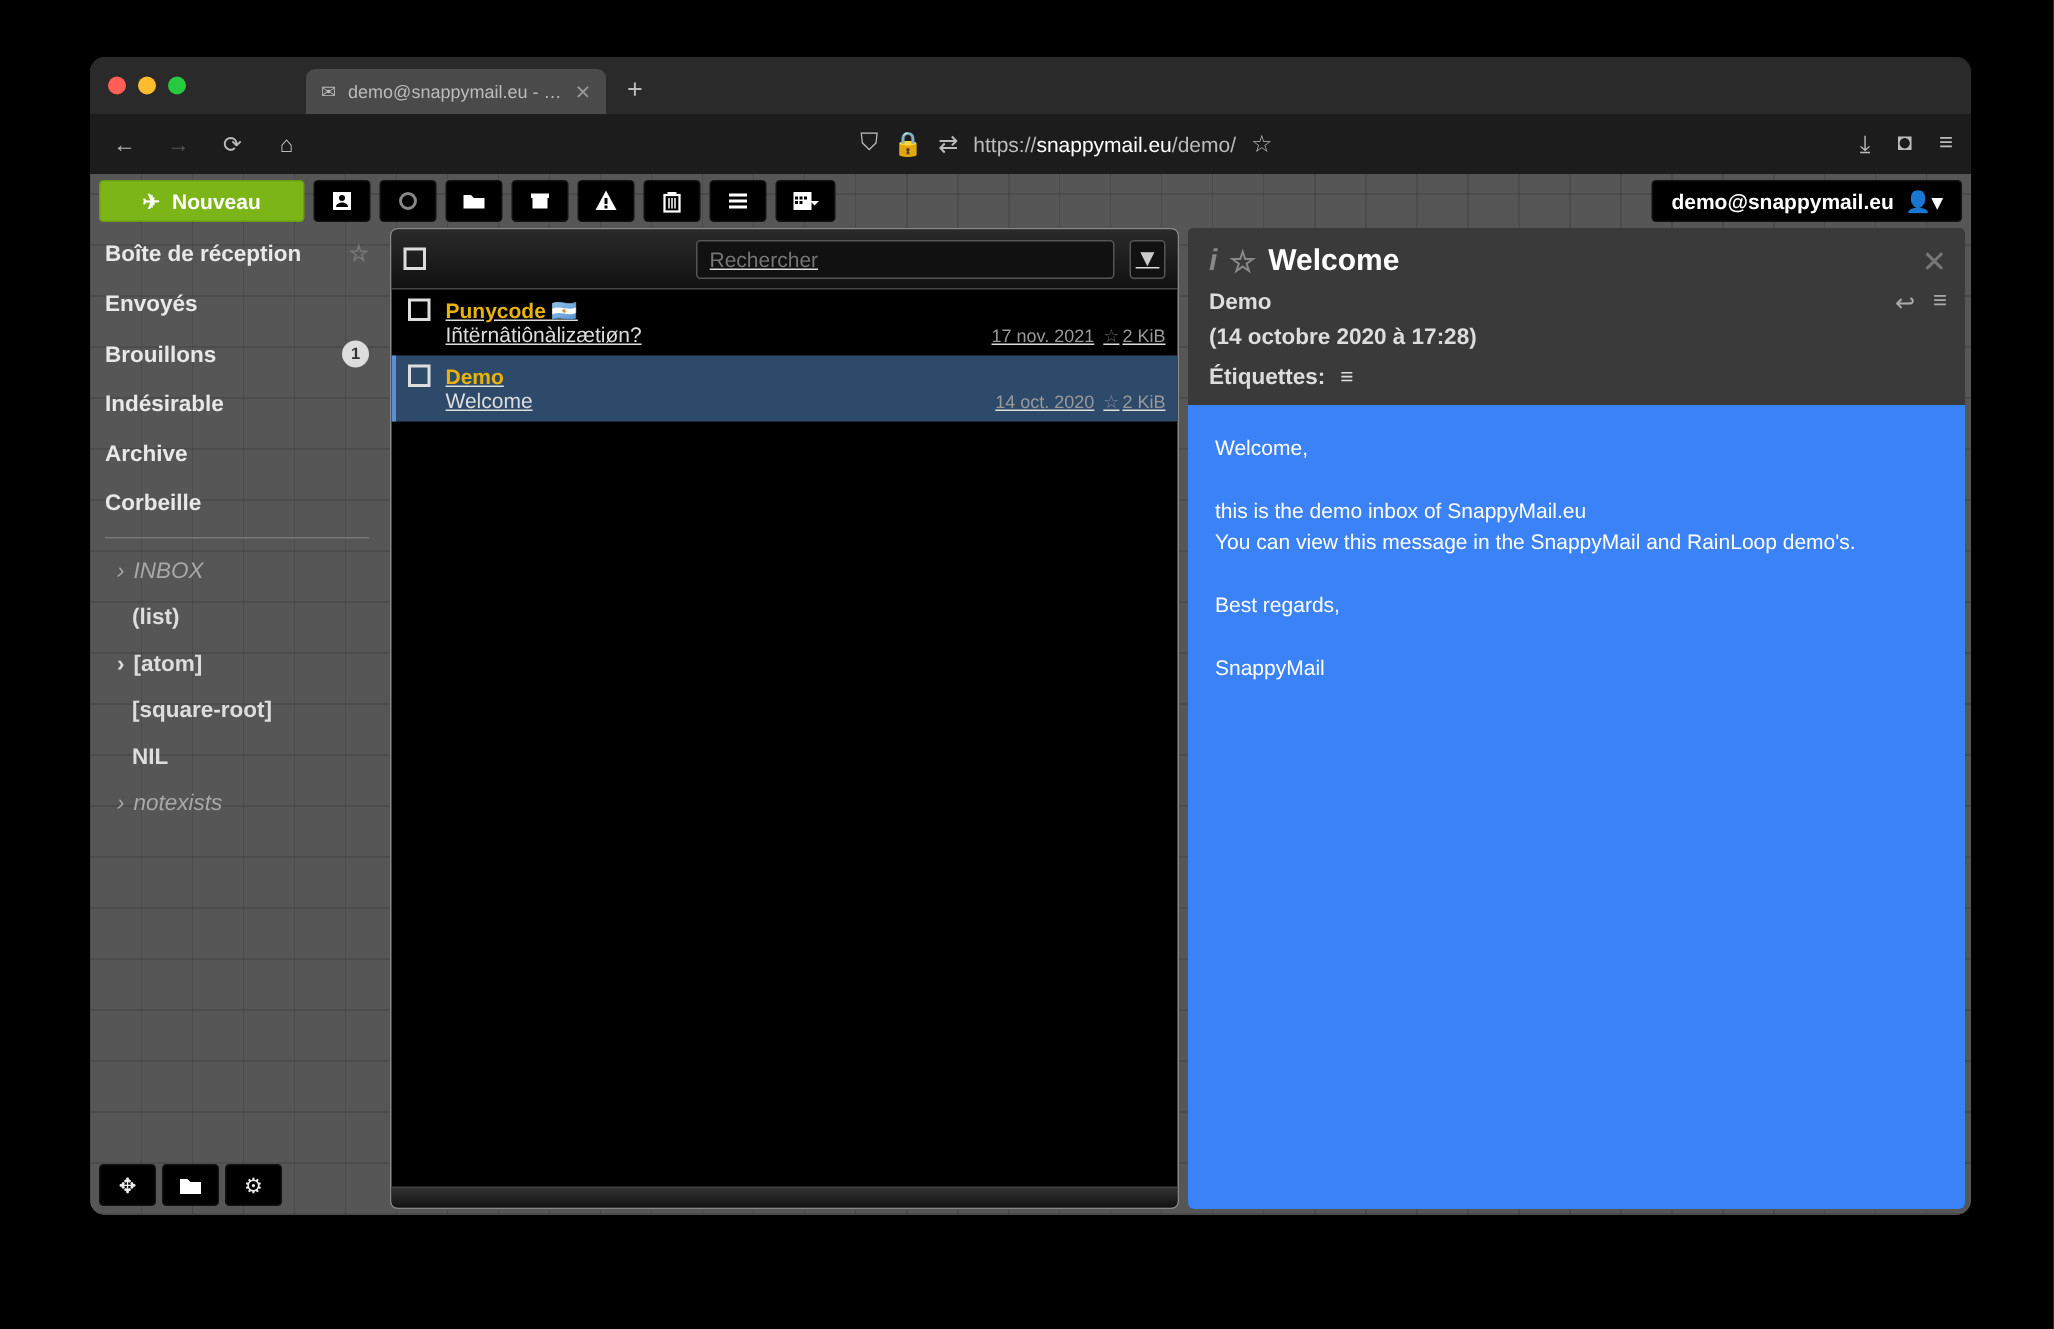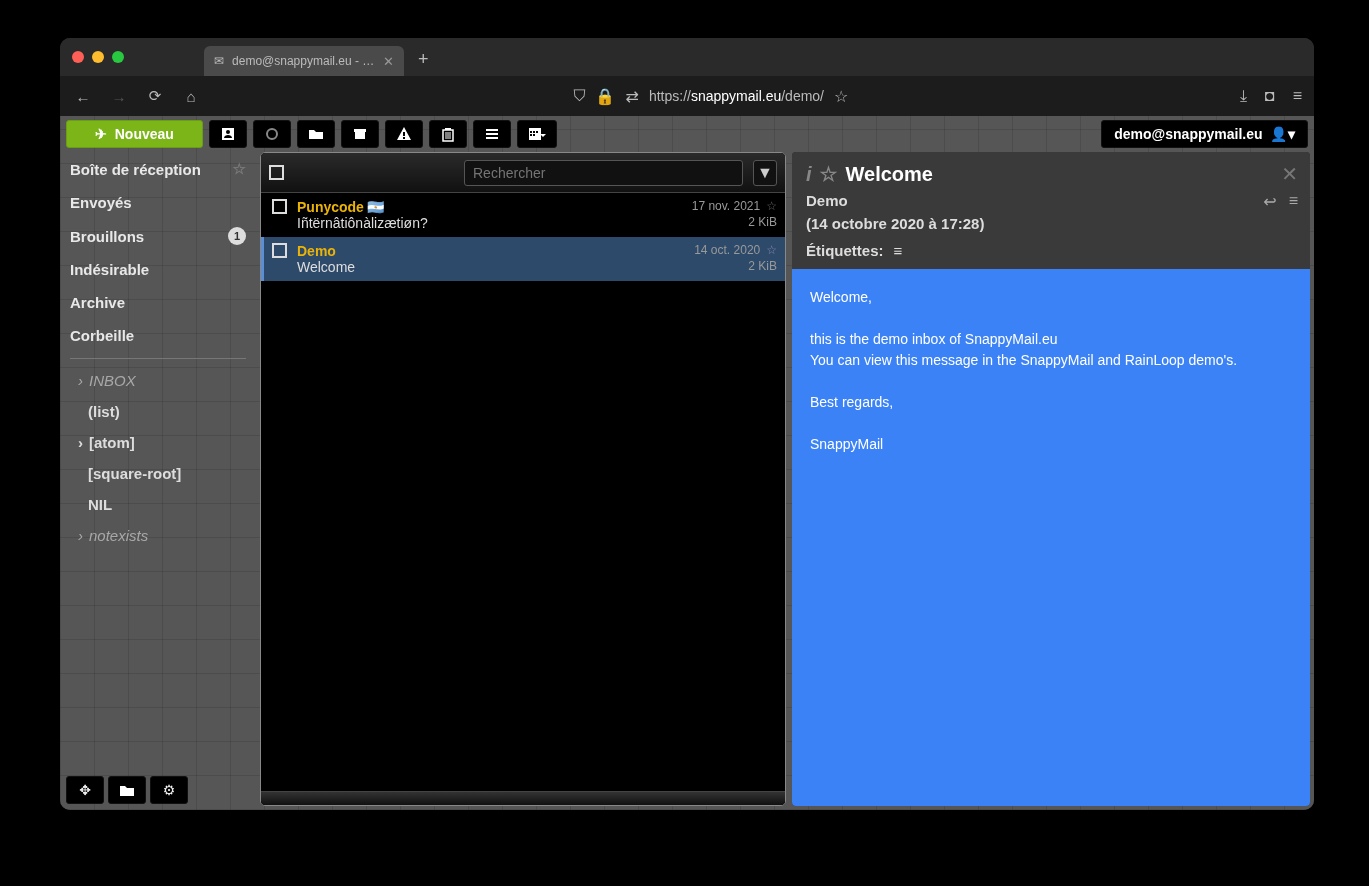--- a/index.html
+++ b/index.html
@@ -180,20 +180,21 @@
   left: 200px;
   top: 36px;
   width: 526px;
   bottom: 4px;
   background: #000;
   border: 1px solid #888;
   border-radius: 5px;
   display: flex;
   flex-direction: column;
   overflow: hidden;
+  text-decoration: underline;
 }
 .listhead {
   height: 40px;
   background: linear-gradient(#2a2a2a,#111);
   display: flex;
   align-items: center;
   padding: 0 8px;
   gap: 10px;
   border-bottom: 1px solid #444;
 }
@@ -217,21 +218,21 @@
 .msgrow {
   display: flex;
   padding: 6px 8px;
   gap: 10px;
   border-left: 3px solid transparent;
 }
 .msgrow.selected { background: #2e4a6a; border-left-color: #5a8fd6; }
 .msgmain { flex: 1; min-width: 0; }
 .msgfrom { color: #eab308; font-size: 14px; font-weight: 600; }
 .msgsubj { color: #ddd; font-size: 14px; }
-.msgmeta { text-align: right; color: #999; font-size: 12px; display:flex; flex-direction:column; align-items:flex-end; gap:2px;}
+.msgmeta { text-align: right; color: #999; font-size: 12px; display:flex; flex-direction:row; align-items:flex-end; gap:2px;}
 .msgmeta .toprow { display:flex; gap:6px; align-items:center;}
 .listfoot {
   margin-top: auto;
   height: 14px;
   background: linear-gradient(#333,#111);
   border-top: 1px solid #444;
 }
 
 .detailpane {
   position: absolute;

